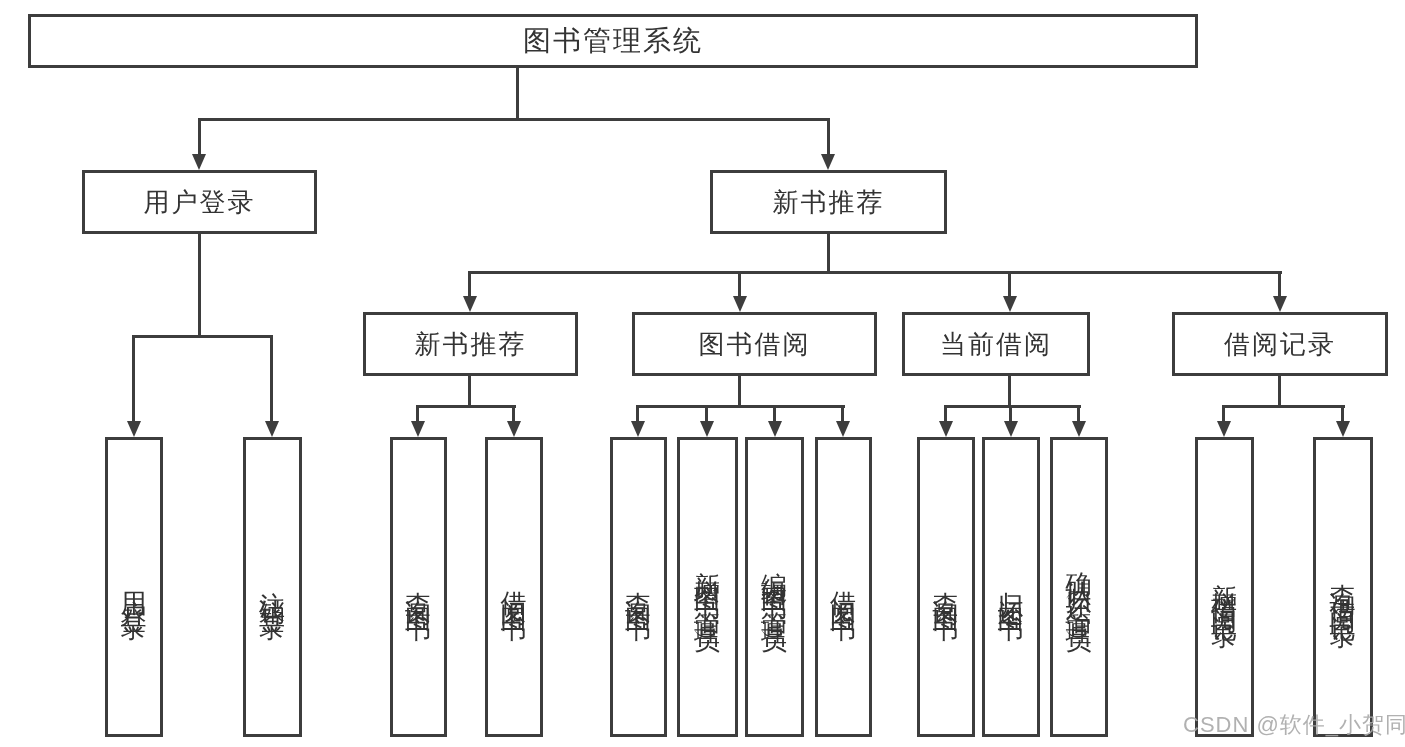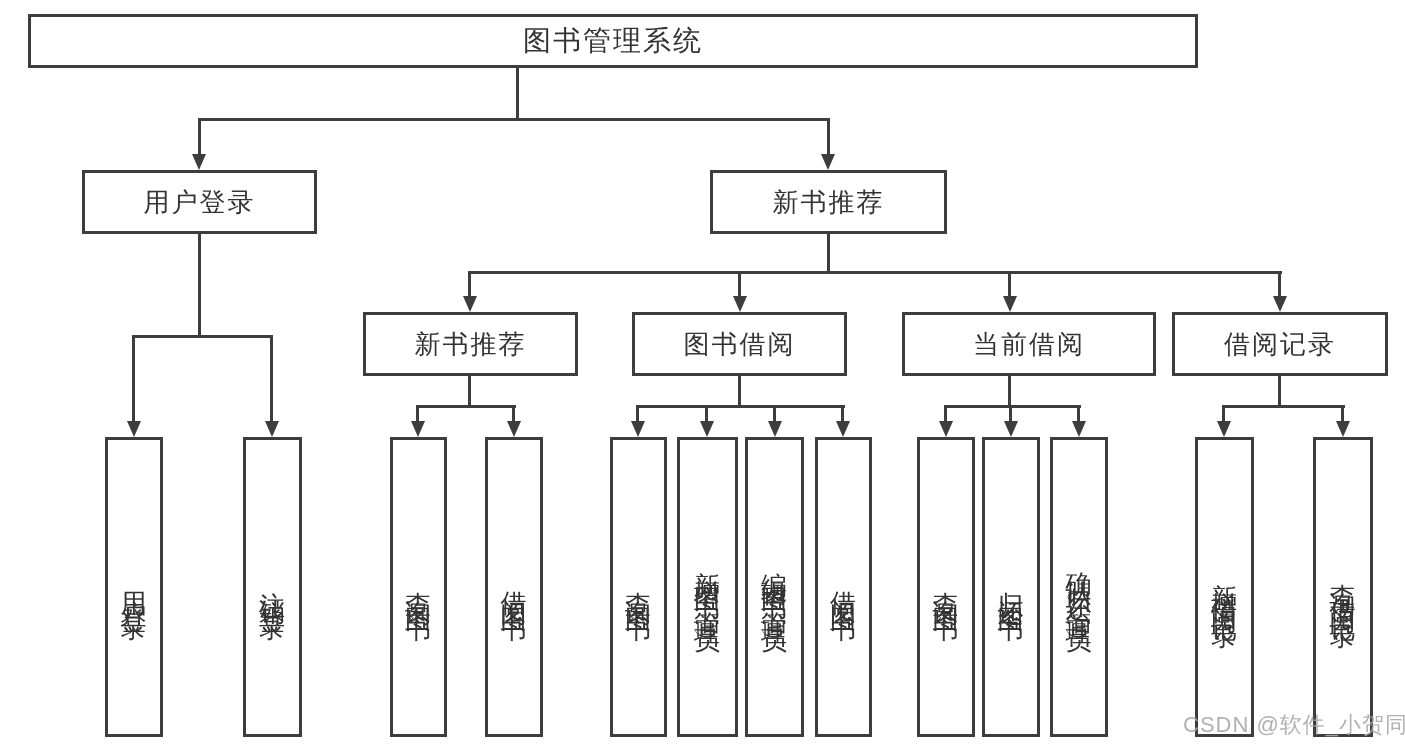--- a/index.html
+++ b/index.html
@@ -35,22 +35,22 @@
 </style>
 </head>
 <body>
 
 <div class="box title" style="left:28px;top:14px;width:1170px;height:54px;">图书管理系统</div>
 
 <div class="box" style="left:82px;top:170px;width:235px;height:64px;">用户登录</div>
 <div class="box" style="left:710px;top:170px;width:237px;height:64px;">新书推荐</div>
 
 <div class="box" style="left:363px;top:312px;width:215px;height:64px;">新书推荐</div>
-<div class="box" style="left:632px;top:312px;width:215px;height:64px;">图书借阅</div>
-<div class="box" style="left:902px;top:312px;width:254px;height:64px;">当前借阅</div>
+<div class="box" style="left:632px;top:312px;width:245px;height:64px;">图书借阅</div>
+<div class="box" style="left:902px;top:312px;width:188px;height:64px;">当前借阅</div>
 <div class="box" style="left:1172px;top:312px;width:216px;height:64px;">借阅记录</div>
 
 <div class="box leaf" style="left:105px;top:437px;width:58px;height:300px;">用户登录</div>
 <div class="box leaf" style="left:243px;top:437px;width:59px;height:300px;">注销登录</div>
 
 <div class="box leaf" style="left:390px;top:437px;width:57px;height:300px;">查询图书</div>
 <div class="box leaf" style="left:485px;top:437px;width:58px;height:300px;">借阅图书</div>
 
 <div class="box leaf" style="left:610px;top:437px;width:57px;height:300px;">查询图书</div>
 <div class="box leaf" style="left:677px;top:437px;width:61px;height:300px;">新增图书（管理员）</div>

